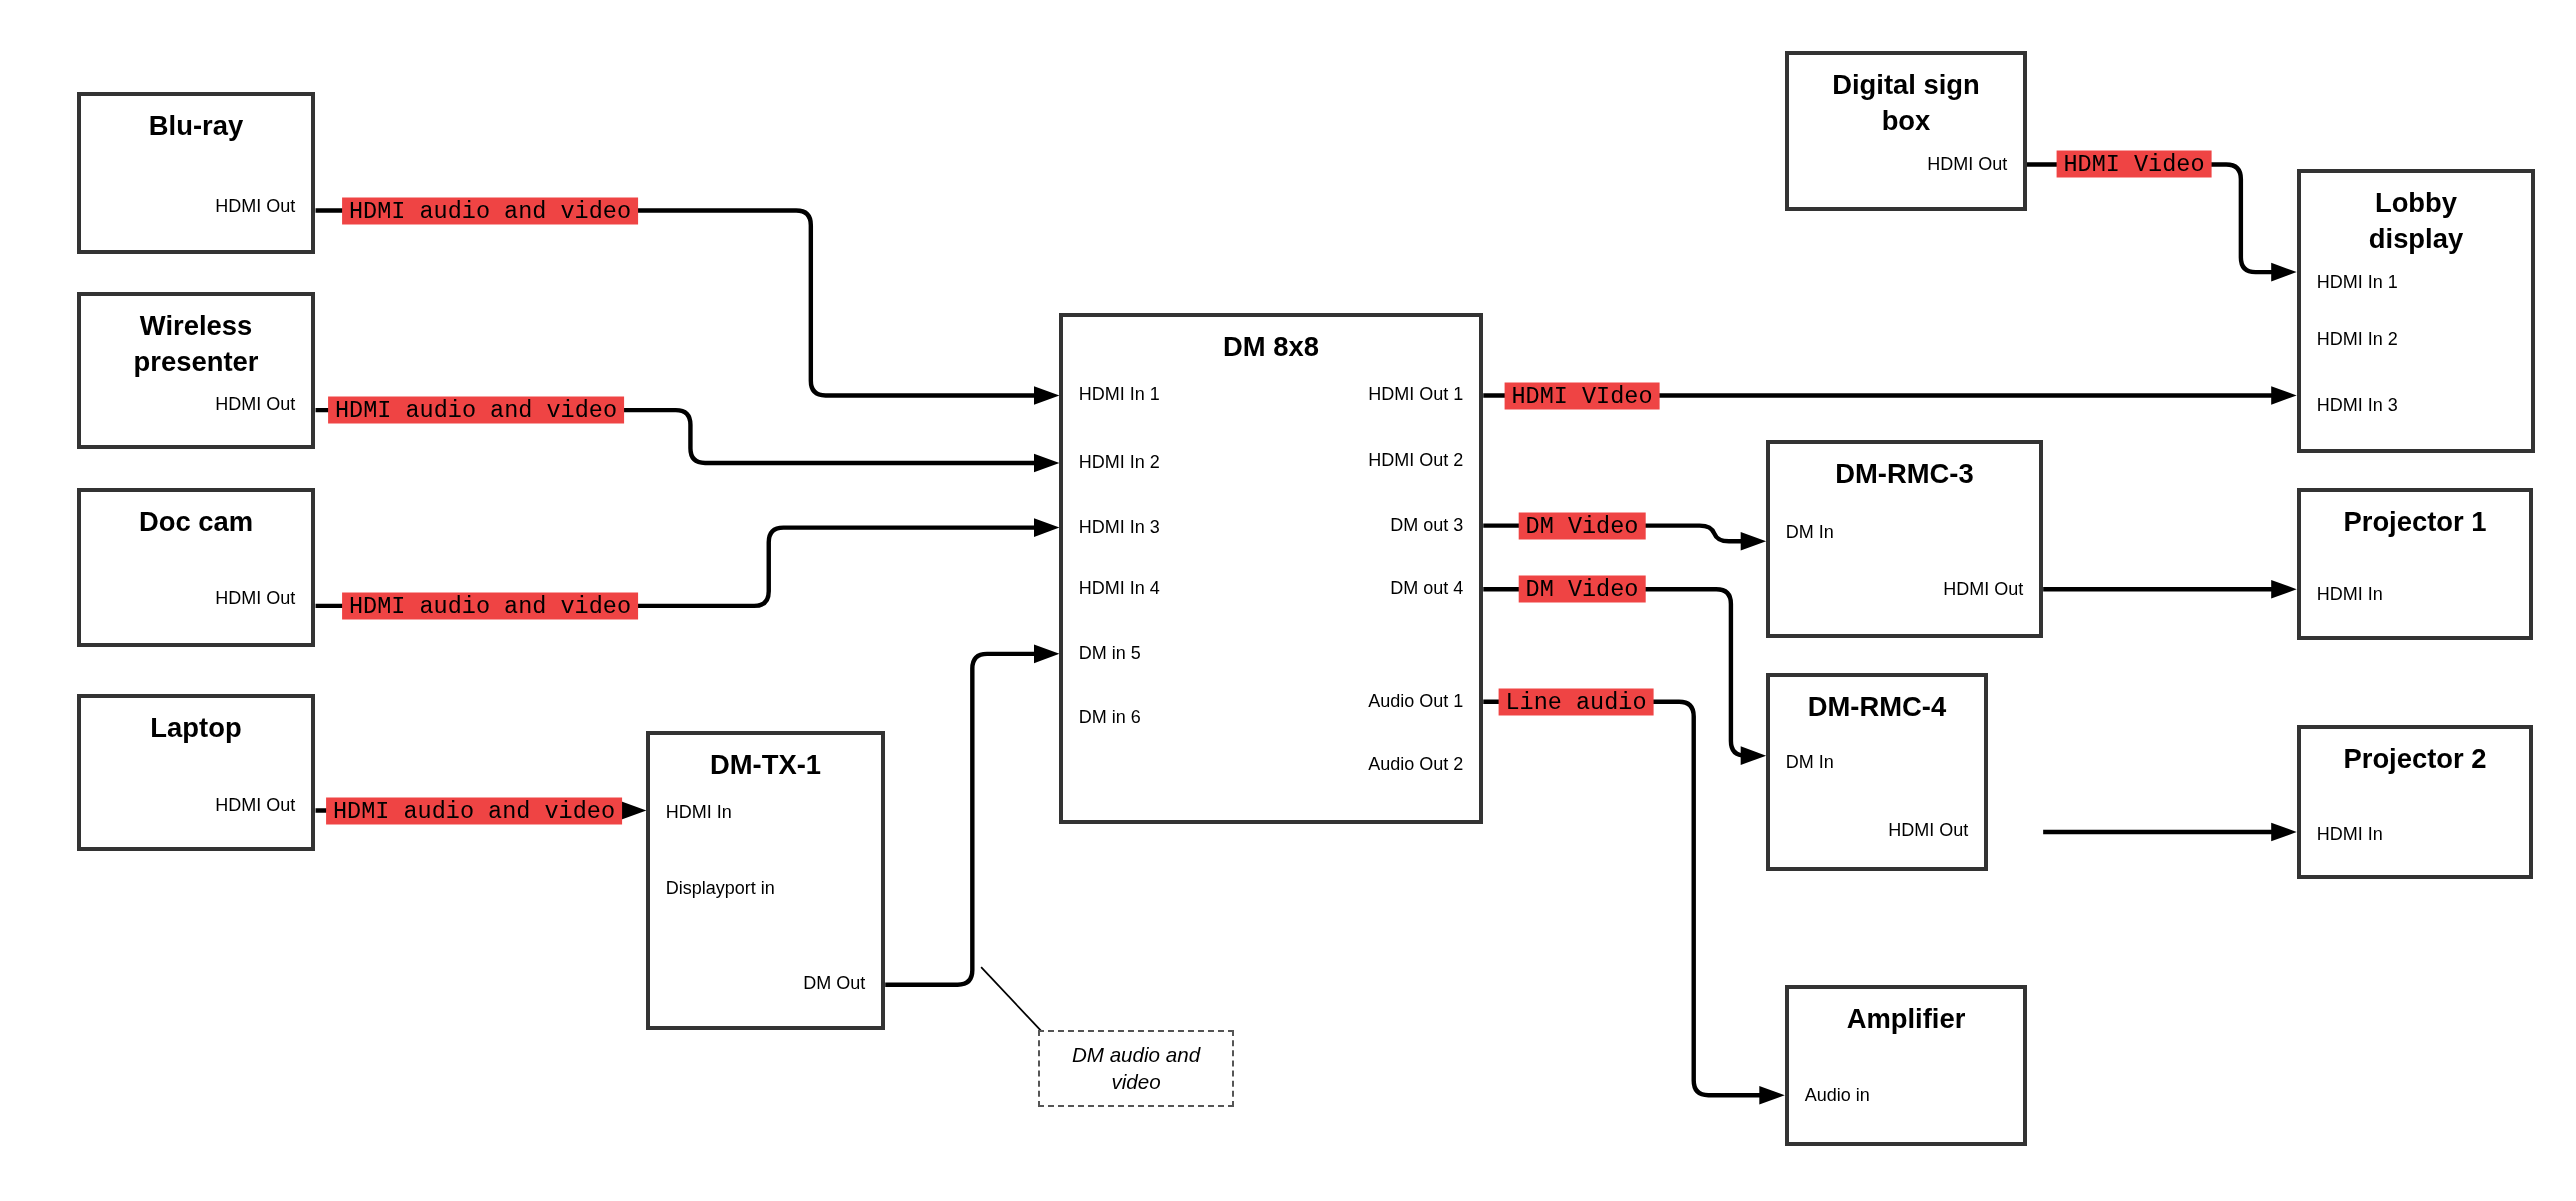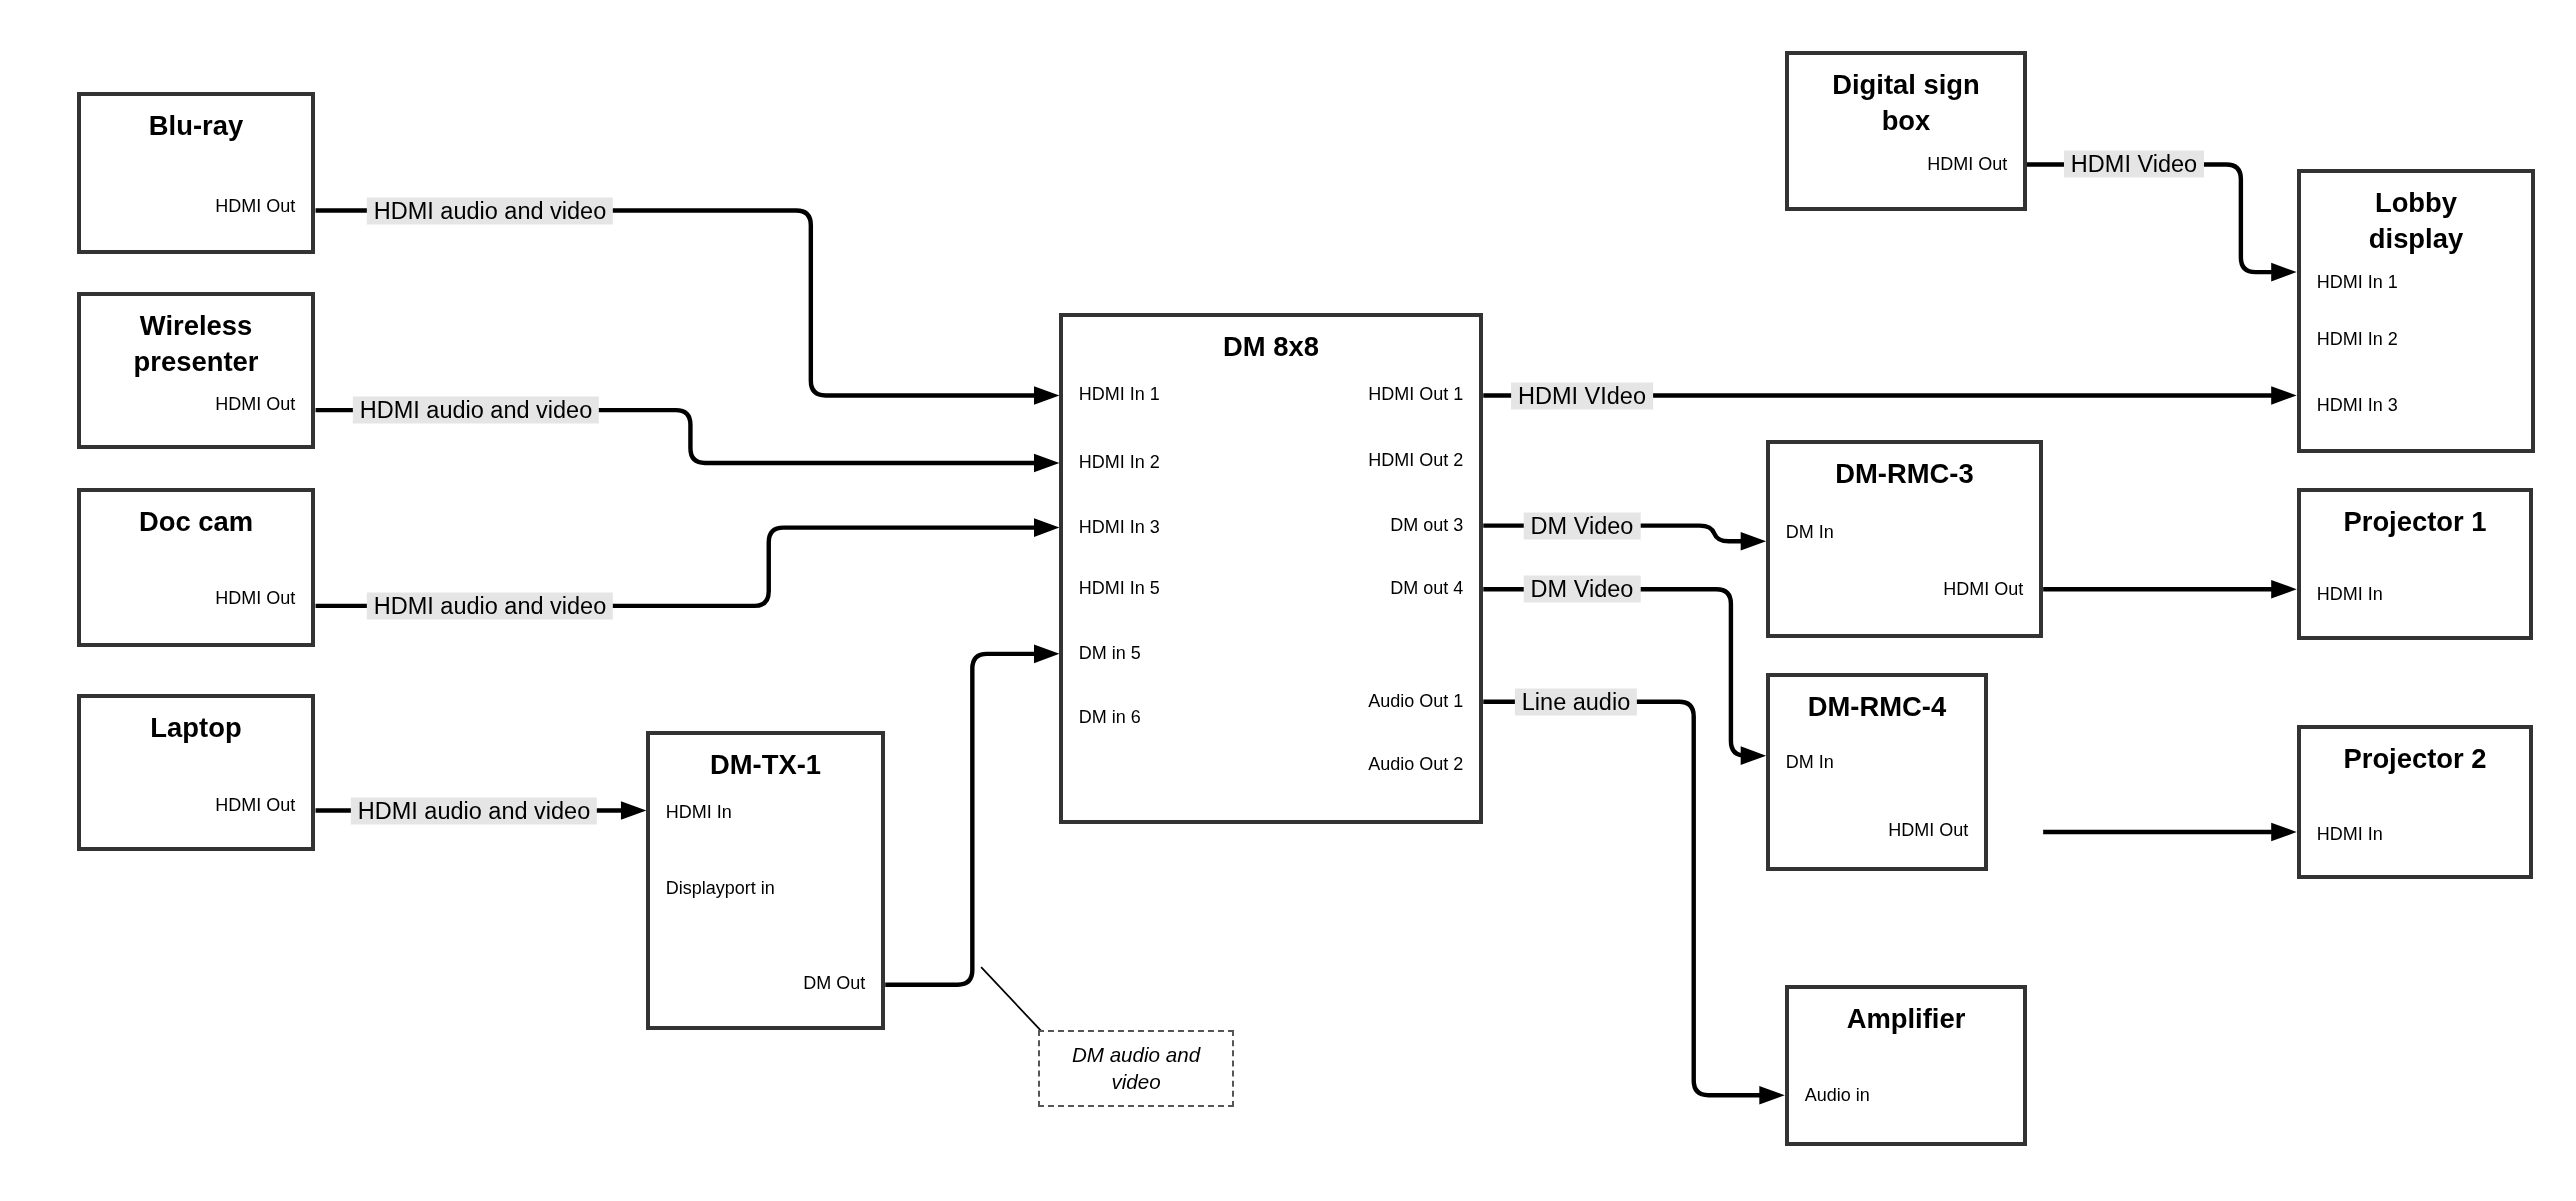--- a/index.html
+++ b/index.html
@@ -17,22 +17,22 @@
     font-weight:bold;font-size:27.4px;line-height:1.32;color:#000;
     white-space:pre-line;
   }
   .port{
     position:absolute;font-size:18px;color:#000;white-space:nowrap;
     transform:translateY(-50%);line-height:1;
   }
   .port.left{left:15.7px;}
   .port.right{right:15.7px;}
   .edge-label{
-    position:absolute;transform:translate(-50%,-50%);background:#e5e5e5;
-    padding:0 6.9px;font-size:23.5px;color:#000;white-space:nowrap;z-index:3;
+    position:absolute;transform:translate(-50%,-50%);background:#ef4444;
+    padding:0 6.9px;font-size:23.5px;color:#000;white-space:nowrap;z-index:3;font-family:Liberation Mono, monospace;
   }
   .note-box{
     position:absolute;border:2.4px dashed #555;background:#ffffff;
     display:flex;align-items:center;justify-content:center;text-align:center;
     font-size:20.6px;line-height:1.3;color:#000;white-space:pre-line;
     box-sizing:border-box;z-index:3;
   }
 </style>
 </head>
 <body>
@@ -88,21 +88,21 @@
       <div class="node-title">DM-TX-1</div>
       <span class="port left" style="top: 77px;">HDMI In</span>
       <span class="port left" style="top: 153px;">Displayport in</span>
       <span class="port right" style="top: 248px;">DM Out</span>
     </div>
     <div class="node" style="left: 1059px; top: 313px; width: 424px; height: 511px; border-color: rgb(51, 51, 51);">
       <div class="node-title">DM 8x8</div>
       <span class="port left" style="top: 77px;">HDMI In 1</span>
       <span class="port left" style="top: 145px;">HDMI In 2</span>
       <span class="port left" style="top: 210px;">HDMI In 3</span>
-      <span class="port left" style="top: 271px;">HDMI In 5</span>
+      <span class="port left" style="top: 271px;">HDMI In 4</span>
       <span class="port left" style="top: 336px;">DM in 5</span>
       <span class="port left" style="top: 400px;">DM in 6</span>
       <span class="port right" style="top: 77px;">HDMI Out 1</span>
       <span class="port right" style="top: 143px;">HDMI Out 2</span>
       <span class="port right" style="top: 208px;">DM out 3</span>
       <span class="port right" style="top: 271px;">DM out 4</span>
       <span class="port right" style="top: 384px;">Audio Out 1</span>
       <span class="port right" style="top: 447px;">Audio Out 2</span>
     </div>
     <div class="node" style="left: 1785px; top: 51px; width: 242px; height: 160px; border-color: rgb(51, 51, 51);">

